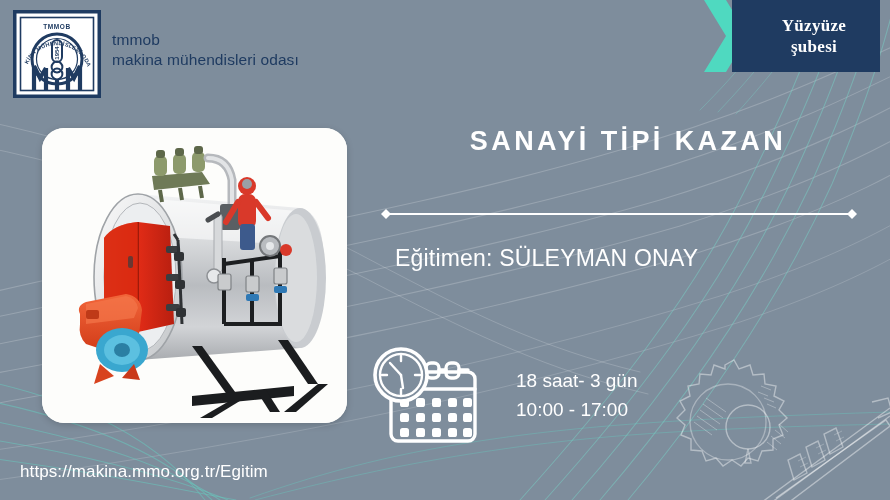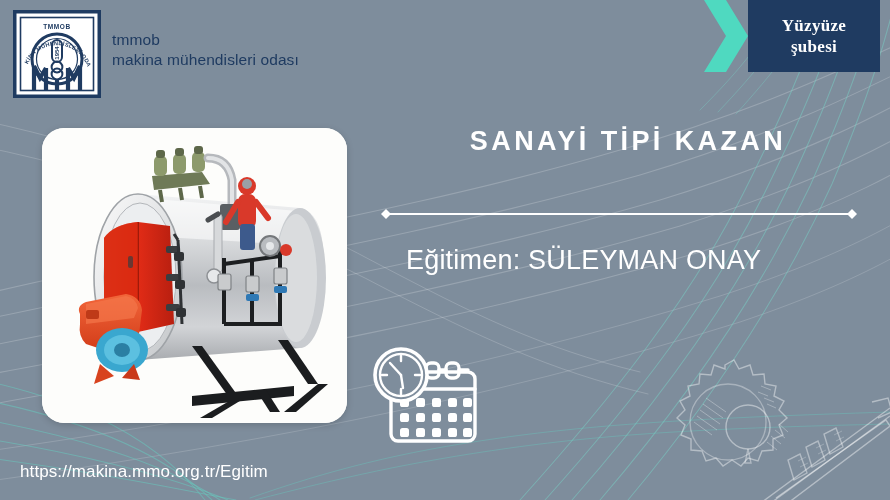--- a/index.html
+++ b/index.html
@@ -17,20 +17,21 @@
 
   
   .bg-svg{position:absolute;left:0;top:0;width:890px;height:500px;pointer-events:none;}
 
   
   .banner{
     position:absolute;top:0;right:10px;height:72px;width:132px;
     background:#1f3b61;
     display:flex;align-items:center;justify-content:center;
     z-index:6;
+    padding-left:16px;
   }
   .banner-chevron{
     position:absolute;top:0;right:142px;width:44px;height:72px;z-index:6;
   }
   .banner-text{
     font-family:"Liberation Serif", serif;
     color:#ffffff;font-weight:bold;font-size:17px;line-height:1.25;
     text-align:center;letter-spacing:.3px;
   }
 
@@ -55,22 +56,22 @@
     text-align:center;z-index:5;margin-top:16px;
   }
   .title-block .tl{
     color:#ffffff;font-weight:bold;font-size:27px;line-height:1.30;
     letter-spacing:3.4px;white-space:nowrap;
   }
   .divider{
     position:absolute;left:380px;top:208px;width:478px;height:12px;z-index:5;
   }
   .trainer{
-    position:absolute;left:406px;top:245px;width:480px;
-    color:#ffffff;font-size:27px;letter-spacing:.2px;z-index:5;white-space:nowrap;
+    position:absolute;left:395px;top:245px;width:480px;
+    color:#ffffff;font-size:23px;letter-spacing:.2px;z-index:5;white-space:nowrap;
   }
 
   
   .sched{position:absolute;left:372px;top:346px;display:flex;align-items:center;z-index:5;}
   .sched-icon{width:130px;height:98px;flex:0 0 auto;}
   .sched-text{margin-left:14px;color:#ffffff;font-size:19px;line-height:1.55;white-space:nowrap;}
 
   
   .url{
     position:absolute;left:20px;top:462px;
@@ -382,17 +383,21 @@
       <circle cx="29" cy="29" r="21" fill="none" stroke="#ffffff" stroke-width="2.4"></circle>
       <g stroke="#ffffff" stroke-width="2.4" stroke-linecap="round">
         <path d="M29,10 L29,15"></path>
         <path d="M29,43 L29,48"></path>
         <path d="M10,29 L15,29"></path>
         <path d="M43,29 L48,29"></path>
         <path d="M29,29 L18,17"></path>
         <path d="M29,29 L31,42"></path>
       </g>
     </svg>
+    <div class="sched-text">
+      <div>18 saat- 3 gün</div>
+      <div>10:00 - 17:00</div>
+    </div>
   </div>
 
   <div class="url">https://makina.mmo.org.tr/Egitim</div>
 
 </div>
 
 </body></html>

